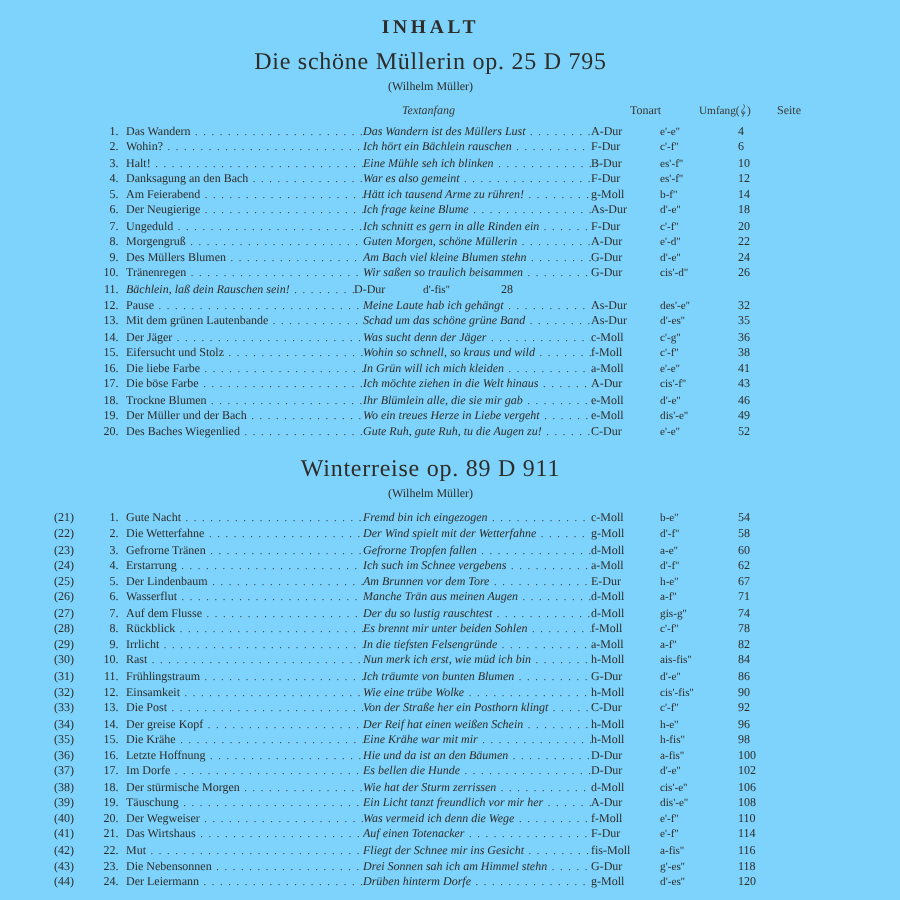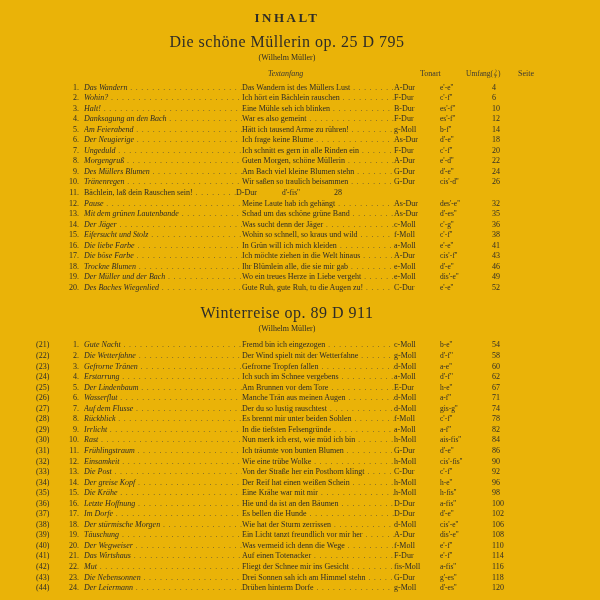--- a/index.html
+++ b/index.html
@@ -7,21 +7,21 @@
     width:600px;height:600px;
     background:#ffffff;
     font-family:"Liberation Serif", serif;
     color:#2e2c28;
     overflow:hidden;
   }
   .page{
     box-sizing:border-box;
     width:600px;height:600px;
     padding:10px 62px 8px 36px;
-    background:#eab308;
+    background:#7dd3fc;
   }
   .inhalt-title{
     text-align:center;
     font-size:13px;font-weight:bold;
     letter-spacing:2.5px;
     margin-bottom:7px;
   }
   .sec-heading{
     text-align:center;
     font-size:16px;
@@ -41,23 +41,23 @@
   .colhead .c-incipit-h{font-style:italic;padding-left:26px;}
   .row{
     display:flex;
     align-items:baseline;
     line-height:10.55px;
     font-size:8px;
     white-space:nowrap;
   }
   .c-paren{flex:0 0 27px;text-align:left;}
   .c-num{flex:0 0 16px;text-align:right;margin-right:5px;}
-  .c-main{flex:0 0 158px;display:flex;align-items:flex-end;overflow:hidden;font-style:italic;}
+  .c-main{flex:0 0 158px;display:flex;align-items:flex-end;overflow:hidden;}
   .c-incipit-wrap{flex:0 0 152px;display:flex;align-items:baseline;overflow:hidden;}
-  .incipit{}
+  .incipit{font-style:italic;}
   .leader{
     flex:1 1 auto;
     overflow:hidden;
     white-space:nowrap;
     color:#4a473f;
     padding:0 3px;
   }
   .leader::after{
     content:". . . . . . . . . . . . . . . . . . . . . . . . . . . . . . . . . . . . . . . . . . . . . . . . . . . .";
     font-size:7px;letter-spacing:1px;

